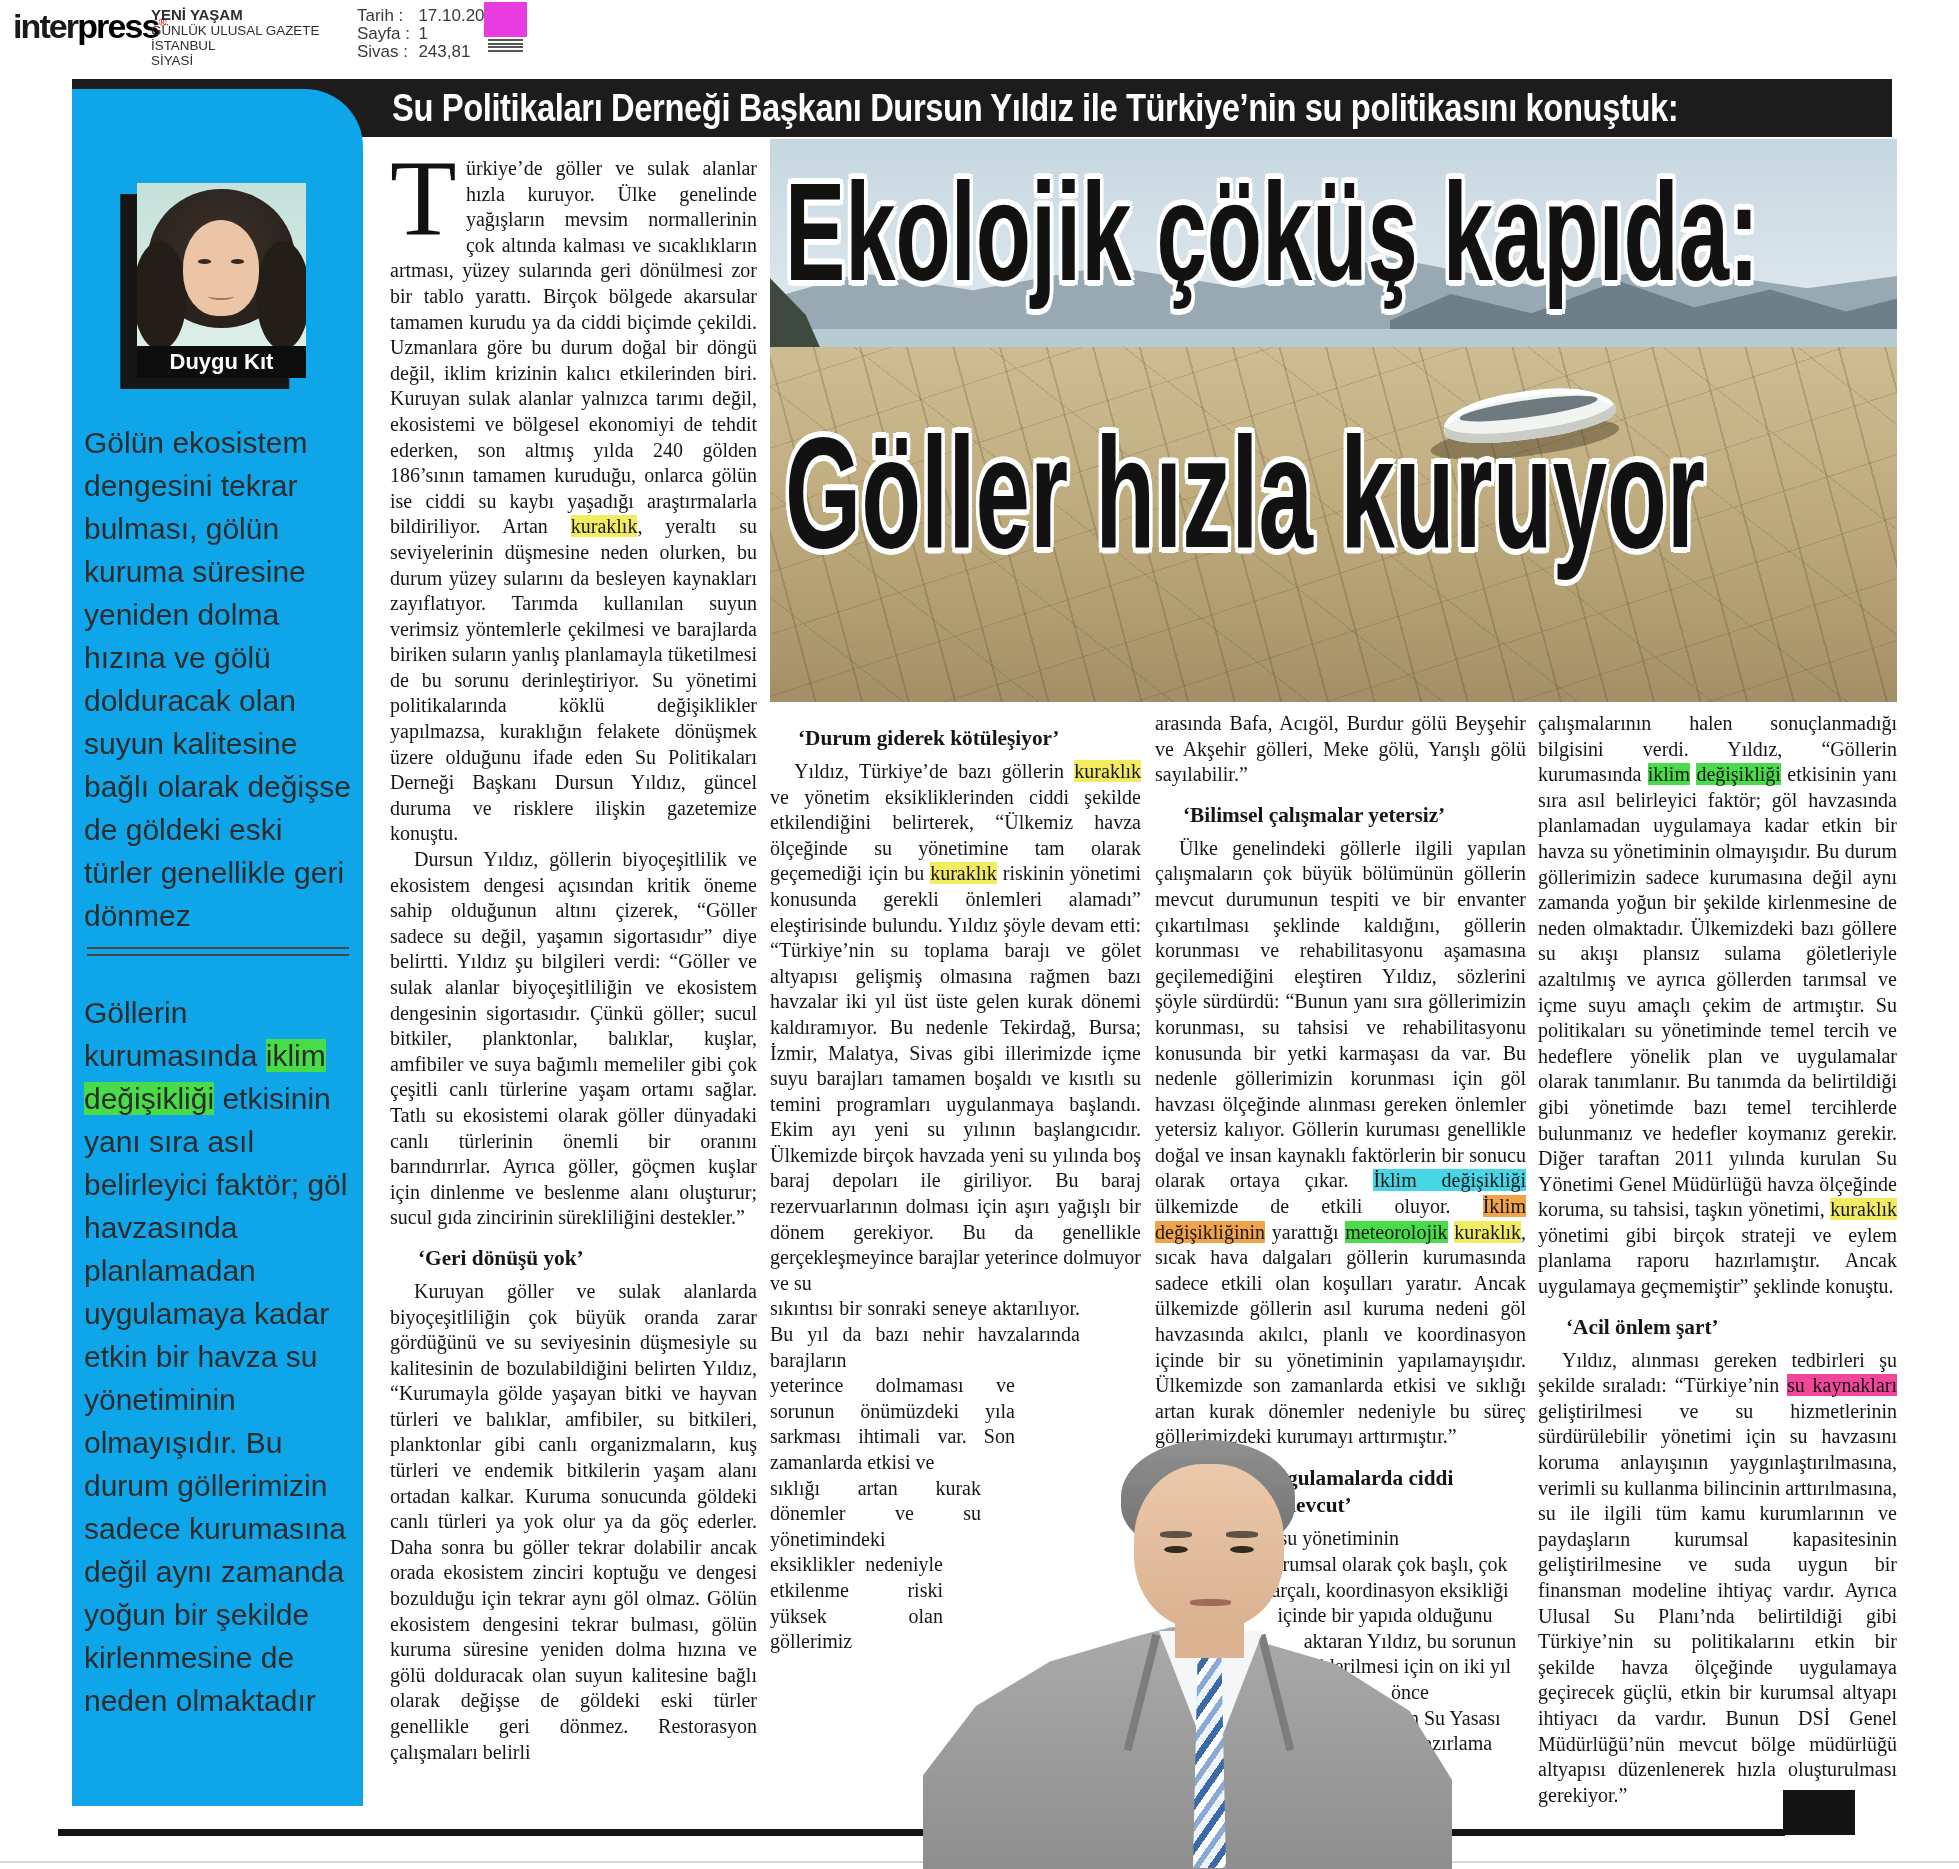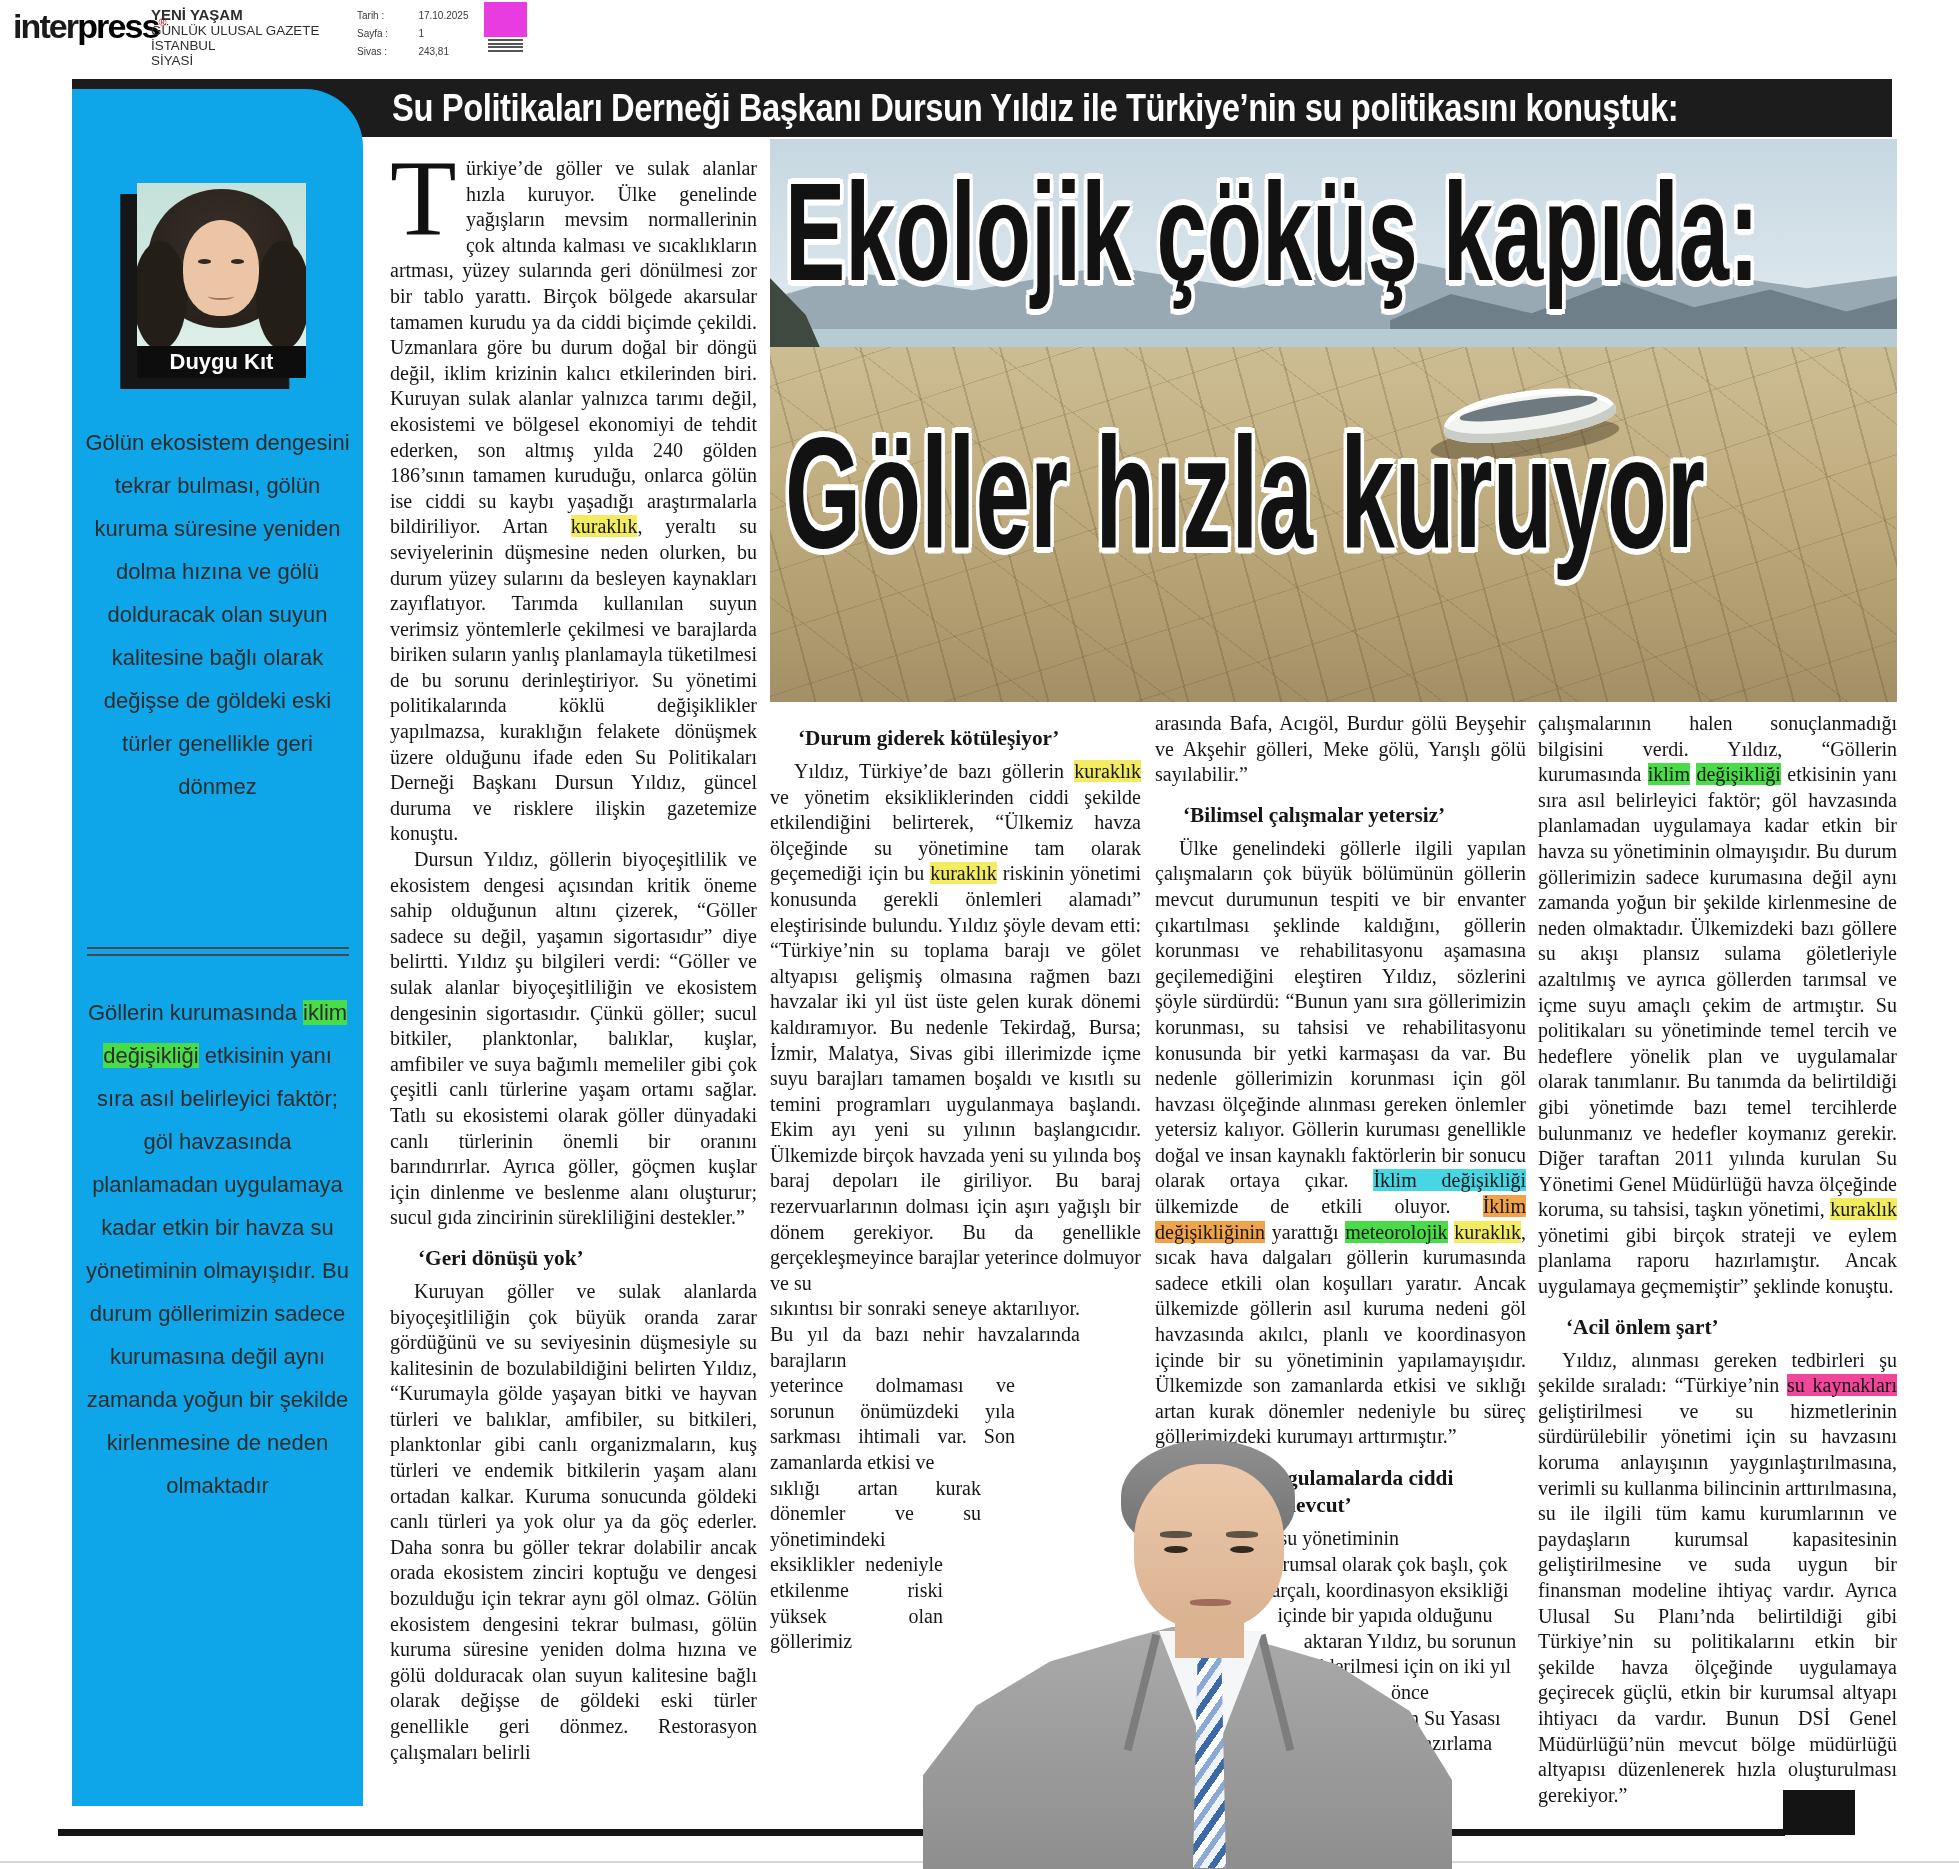--- a/index.html
+++ b/index.html
@@ -8,21 +8,21 @@
   .abs{position:absolute}
 
   
   .logo{left:13px;top:7.4px;font-family:"Liberation Sans",sans-serif;font-weight:700;
         font-size:34px;letter-spacing:-1.9px}
   .logo .p1{color:#1a1a1a}.logo .p2{color:#000000}
   .logo sup{font-size:11px;color:#e8332a;letter-spacing:0}
   .srcblock{left:151px;top:7.4px;font-family:"Liberation Sans",sans-serif;font-size:13.4px;
             line-height:15.3px;color:#2e2e2e}
   .srcblock .b{font-weight:700;font-size:15px}
-  .metablock{left:357px;top:7.4px;font-family:"Liberation Sans",sans-serif;font-size:10px;
+  .metablock{left:357px;top:7.4px;font-family:"Liberation Sans",sans-serif;font-size:17px;
              line-height:17.6px;color:#3a3a3a;display:grid;grid-template-columns:54px auto;column-gap:7.4px}
   .swatch{left:484px;top:1.9px;width:43px;height:35px;background:#e93ce0}
   .minibar{left:488px;top:39px;width:35px;height:13px;
            background:repeating-linear-gradient(0deg,#555 0 1.9px,#fff 1.9px 3.7px)}
 
   
   .kicker{left:72px;top:79px;width:1820px;height:58px;background:#1c1c1c;
           display:flex;align-items:center;padding-left:320px;box-sizing:border-box}
   .kicker-text{color:#fff;font-family:"Liberation Sans",sans-serif;font-weight:700;
                font-size:39px;letter-spacing:-0.5px;white-space:nowrap;
@@ -38,22 +38,22 @@
              background:radial-gradient(circle at 50% 40%,#3a3029,#221c17)}
   .hair-l{position:absolute;left:-3.7px;top:58px;width:54px;height:109px;border-radius:50%;background:#241e19}
   .hair-r{position:absolute;right:-3.7px;top:58px;width:54px;height:109px;border-radius:50%;background:#241e19}
   .face{position:absolute;left:46px;top:37px;width:76px;height:96px;background:#ecc5a6;
         border-radius:50% 50% 45% 45%}
   .face .eye{position:absolute;top:39px;width:13px;height:4.6px;background:#33281f;border-radius:50%}
   .face .mouth{position:absolute;left:25px;top:72px;width:26px;height:5.6px;border-bottom:2.8px solid #a96b63;border-radius:50%}
   .author-caption{height:32px;background:#0d0d0d;color:#fff;display:flex;align-items:center;
                   justify-content:center;font-family:"Liberation Sans",sans-serif;
                   font-weight:700;font-size:22px}
-  .pullquote{left:12px;width:267px;font-family:"Liberation Sans",sans-serif;font-size:22px;
-             line-height:43px;color:#2c2c2c;text-align:center}
+  .pullquote{left:12px;width:267px;font-family:"Liberation Sans",sans-serif;font-size:30px;
+             line-height:43px;color:#2c2c2c;text-align:left}
   .q1{top:332px}
   .q2{top:902px}
   .quote-divider{left:15px;top:858px;width:262px;height:4.6px;
                  border-top:2.3px solid #474747;border-bottom:2.3px solid #474747}
 
   
   .col{font-size:20px;line-height:25.6px;text-align:justify;color:#161616;overflow:hidden}
   .colA{left:390px;top:156px;width:367px;height:1670px}
   .colB{left:770px;top:711px;width:371px;height:1113px}
   .colC{left:1155px;top:711px;width:371px;height:1113px}

